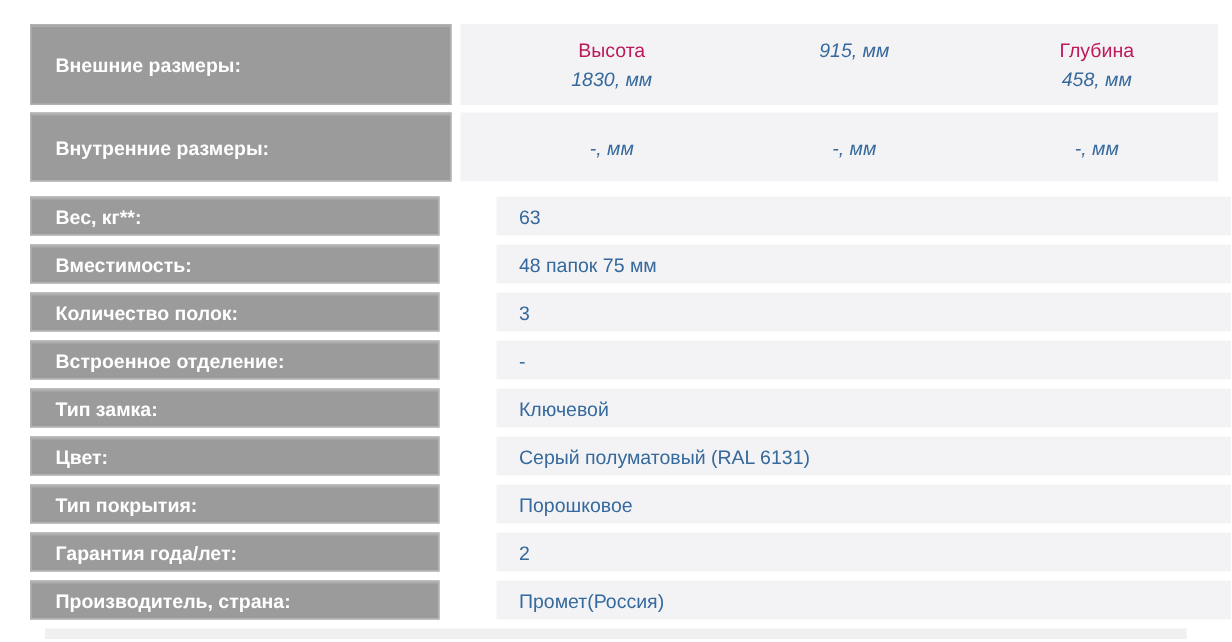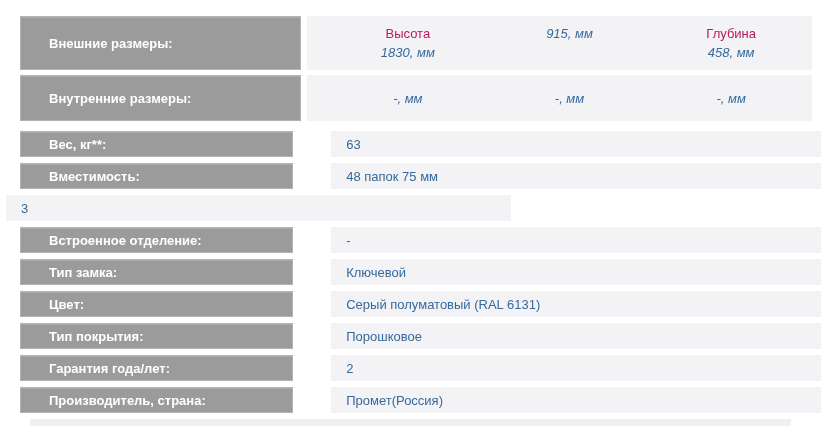--- a/index.html
+++ b/index.html
@@ -30,21 +30,21 @@
     margin-left: 20px;
     width: 281px;
     background: #9b9b9b;
     border: 1px solid #b3b3b3;
     box-shadow: inset 0 1px 0 rgba(255,255,255,0.18);
     color: #ffffff;
     font-weight: bold;
     font-size: 13px;
     display: flex;
     align-items: center;
-    padding-left: 28px;
+    padding-left: 16px;
     white-space: nowrap;
   }
   .value-cell {
     box-sizing: border-box;
     margin-left: 6px;
     width: 505px;
     background: #f3f3f5;
     display: flex;
     align-items: center;
     font-size: 13px;
@@ -118,20 +118,21 @@
     <div class="label-cell">Вес, кг**:</div>
     <div class="value-cell single">63</div>
   </div>
 
   <div class="row spec-row">
     <div class="label-cell">Вместимость:</div>
     <div class="value-cell single">48 папок 75 мм</div>
   </div>
 
   <div class="row spec-row">
+    <div class="label-cell">Количество полок:</div>
     <div class="value-cell single">3</div>
   </div>
 
   <div class="row spec-row">
     <div class="label-cell">Встроенное отделение:</div>
     <div class="value-cell single">-</div>
   </div>
 
   <div class="row spec-row">
     <div class="label-cell">Тип замка:</div>

